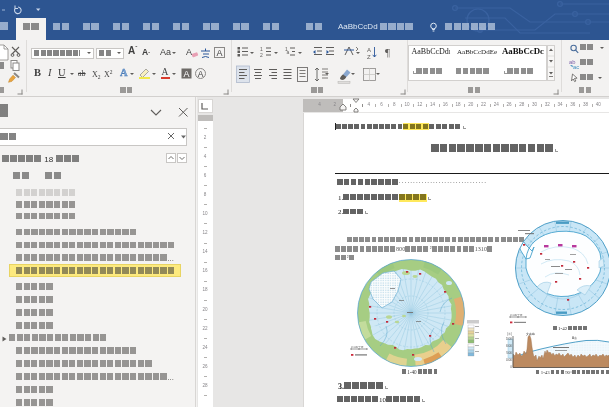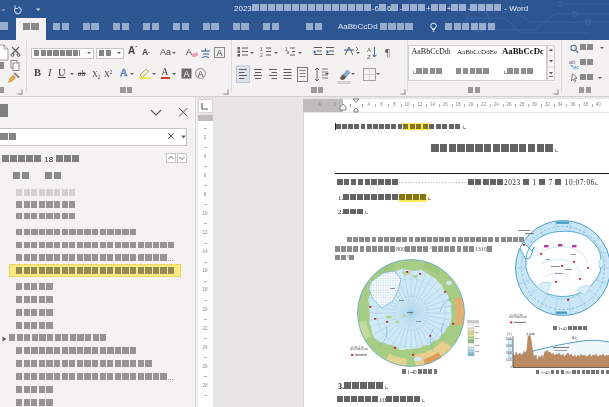--- a/index.html
+++ b/index.html
@@ -47,21 +47,20 @@
   <circle cx="230" cy="4" r="2.4"></circle>
   <circle cx="258" cy="22" r="2.4"></circle>
           <circle cx="245" cy="14" r="2.4"></circle>
  </g>
 </svg>
 <svg class="ab" style="left:0;top:3px" width="46" height="13" viewBox="0 0 46 13">
  <path d="M2 7 h3" stroke="#9db4d4" stroke-width="1" fill="none"></path>
  <path d="M18 4 a3.3 3.3 0 1 1 -3 1.6 M15 2.5 v3 h3" stroke="#c9d6ea" stroke-width="1.1" fill="none"></path>
  <path d="M36 5.5 l2.2 2.6 2.2 -2.6 z" fill="#c9d6ea"></path>
 </svg>
-<div class="ab" style="left:234px;top:4px;font-size:8px;color:#e6edf8;white-space:nowrap">2023<span class="z" style="--n:15"></span>-6<span class="z" style="--n:1"></span>6<span class="z" style="--n:1"></span>-<span class="z" style="--n:3"></span>+<span class="z" style="--n:2"></span>+<span class="z" style="--n:2"></span>-<span class="z" style="--n:4"></span>&nbsp;-&nbsp;Word</div>
 </div>
 
 <div id="tabrow">
 <div class="tab" style="left:-9px;width:18px;font-size:9px;text-align:left"><span class="z" style="--n:2"></span></div>
 <div class="ab" style="left:16px;top:0;width:30px;height:21.5px;background:#f3f2f1"></div>
 <div class="tab" style="left:16px;width:30px;color:#444"><span class="z" style="--n:2"></span></div>
 <div class="tab" style="left:53px;width:17px"><span class="z" style="--n:2"></span></div>
 <div class="tab" style="left:83px;width:17px"><span class="z" style="--n:2"></span></div>
 <div class="tab" style="left:113px;width:17px"><span class="z" style="--n:2"></span></div>
 <div class="tab" style="left:143px;width:17px"><span class="z" style="--n:2"></span></div>
@@ -384,21 +383,20 @@
 <div class="ab" style="left:203.5px;top:376.2px;width:3px;height:1px;background:#b3b1af"></div>
 <div class="rnum" style="left:199px;top:382.9px;width:12px;text-align:center">28</div>
 <div class="ab" style="left:203.5px;top:395.3px;width:3px;height:1px;background:#b3b1af"></div>
 <div class="ab" style="left:203.5px;top:128.2px;width:3px;height:1px;background:#b3b1af"></div>
 
 <div class="ab" style="left:334.5px;top:123px;width:1px;height:7px;background:#222"></div>
 <div class="dt" style="left:335.5px;top:123.4px;font-size:6.55px"><span class="z" style="--n:11;font-size:6.15px"></span><span class="hl"><span class="z" style="--n:4"></span></span><span class="z" style="--n:5"></span><span class="ret"></span></div>
 <div class="dt" style="left:431px;top:143.7px;font-size:8.8px"><span class="z" style="--n:14"></span><span class="ret"></span></div>
 <div class="ab" style="left:334.5px;top:172.8px;width:274.5px;height:1.4px;background:#1a1a1a"></div>
 <div class="dt" style="left:336.5px;top:178.6px;font-size:6.9px"><span class="z" style="--n:9"></span><span style="letter-spacing:.55px;color:#444">·······························</span></div>
-    <div class="dt" style="left:467.5px;top:178.4px;font-size:7.3px;letter-spacing:.5px"><span class="z" style="--n:5"></span>2023 <span class="z" style="--n:1"></span> 1 <span class="z" style="--n:1"></span> 7 <span class="z" style="--n:1"></span> 10:07:06<span class="ret"></span></div>
 <div class="dt" style="left:338px;top:194.2px;font-size:7px">1.<span class="z" style="--n:8"></span><span class="hl"><span class="z" style="--n:4"></span></span><span class="ret"></span></div>
 <div class="dt" style="left:338px;top:208.4px;font-size:7px">2.<span class="z" style="--n:3"></span><span class="ret"></span></div>
 <div class="dt" style="left:346.7px;top:237.3px;font-size:6.15px;color:#555"><span class="z" style="--n:29"></span></div>
 <div class="dt" style="left:334.5px;top:246.4px;font-size:6.15px;color:#555"><span class="z" style="--n:10"></span>800<span class="z" style="--n:4"></span>²<span class="z" style="--n:7"></span>1310<span class="z" style="--n:1"></span></div>
 <div class="dt" style="left:334.5px;top:255.2px;font-size:6.15px;color:#555"><span class="z" style="--n:2"></span>²<span class="z" style="--n:1"></span></div>
 <svg class="ab" style="left:355px;top:257px" width="112" height="112" viewBox="-1 -1 112 112">
 <defs>
 <clipPath id="ac">
           <circle cx="55.0" cy="55.0" r="53.5"></circle>
         </clipPath>

